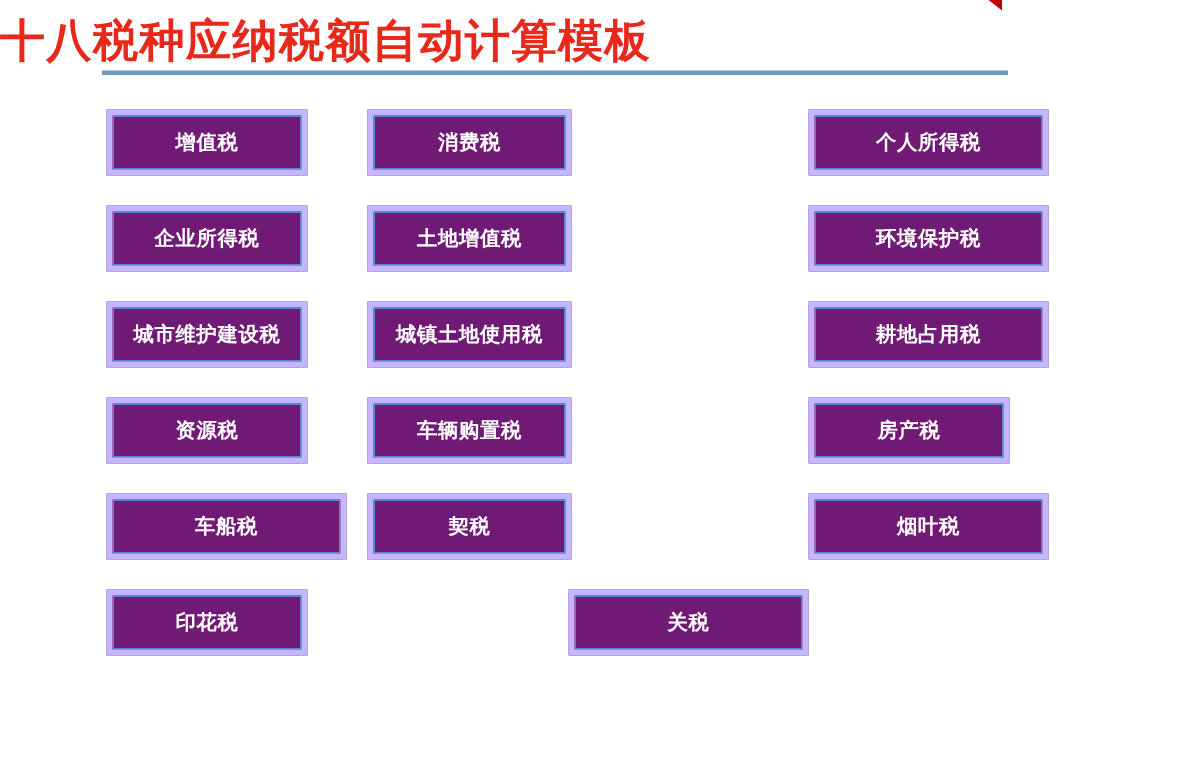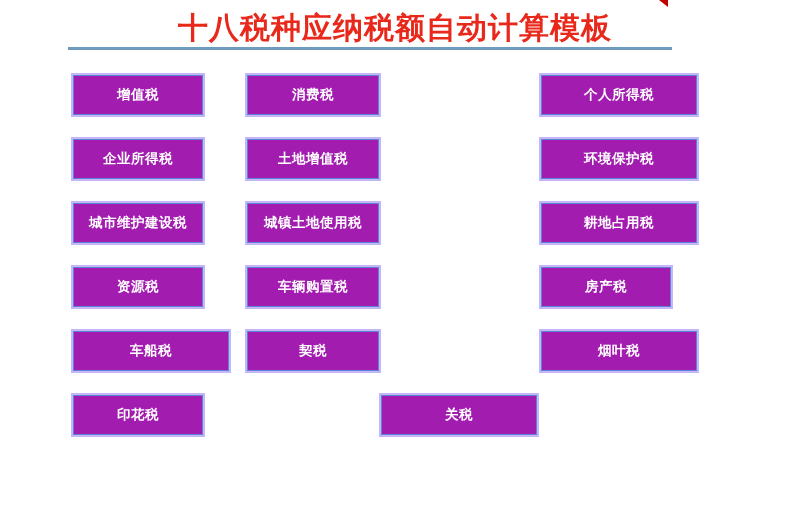--- a/index.html
+++ b/index.html
@@ -25,21 +25,20 @@
     border-left: 9px solid transparent;
     border-top: 7px solid #c00000;
   }
 
   
   .title {
     position: absolute;
     top: 9px;
     left: 0;
     width: 790px;
-    text-align: center;
     color: #e8281b;
     font-size: 30px;
     font-weight: bold;
     letter-spacing: 1px;
     line-height: 38px;
     white-space: nowrap;
   }
 
   .title-rule {
     position: absolute;
@@ -58,22 +57,22 @@
     width: 602px;
     display: grid;
     grid-template-columns: 134px 1fr 134px 1fr 134px;
     grid-auto-rows: 44px;
     row-gap: 20px;
     column-gap: 0px;
   }
   .grid .spacer { }
 
   .tax-btn {
-    background: #a21caf;
-    border: 2px solid #c4b5fd;
+    background: #701a75;
+    border: 4px solid #c4b5fd;
     box-shadow: inset 0 0 0 1px #5b85d0;
     color: #ffffff;
     font-size: 13.5px;
     font-weight: bold;
     display: flex;
     align-items: center;
     justify-content: center;
     text-align: center;
     white-space: nowrap;
     letter-spacing: 0.5px;

